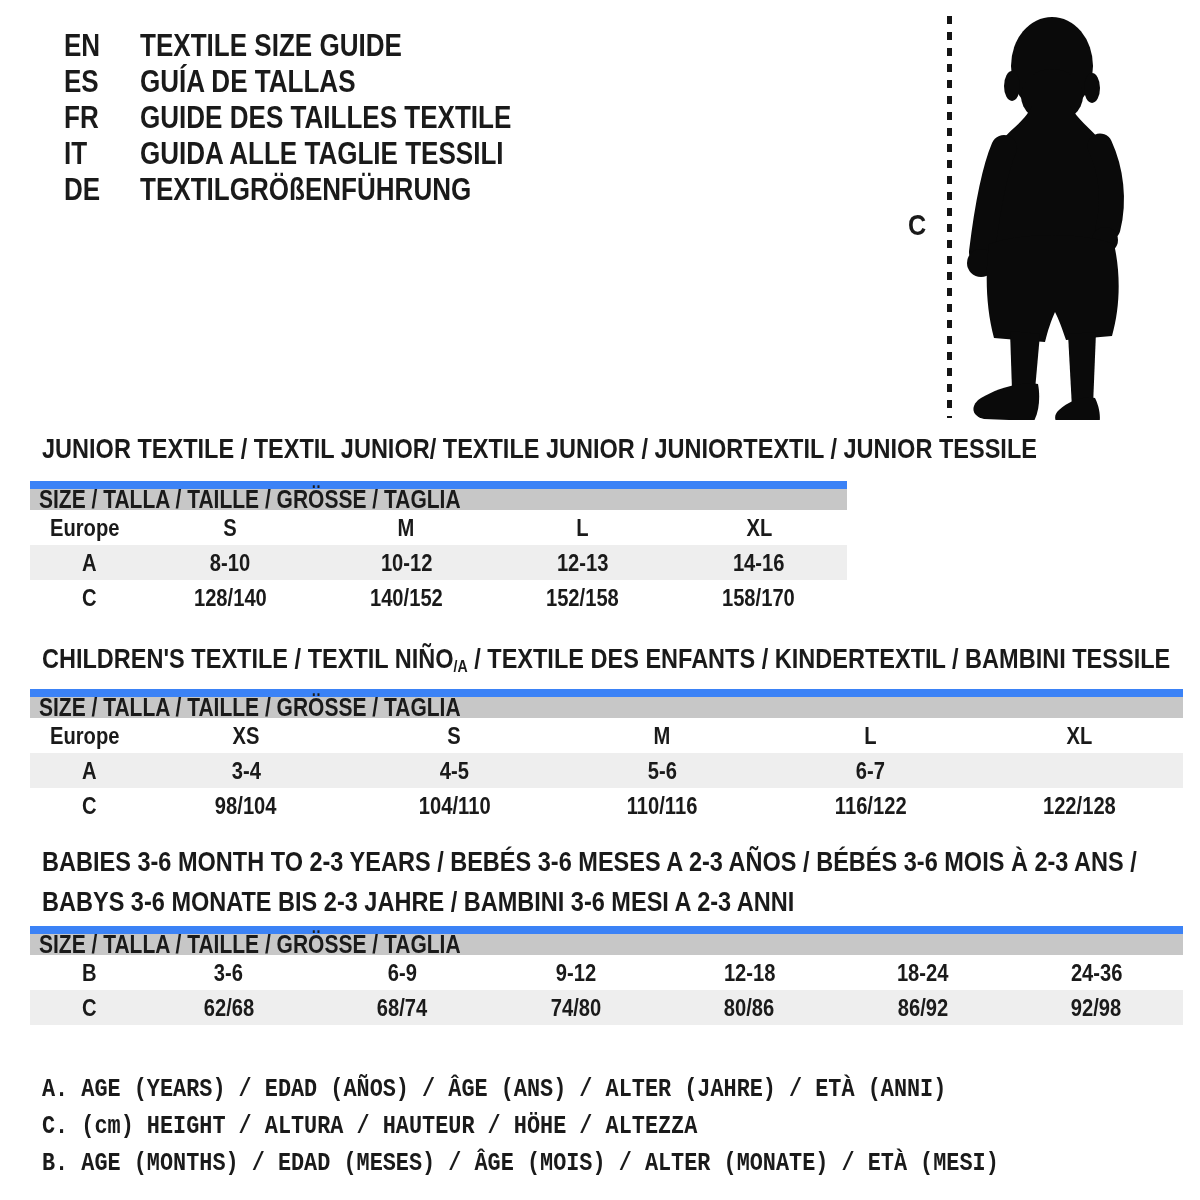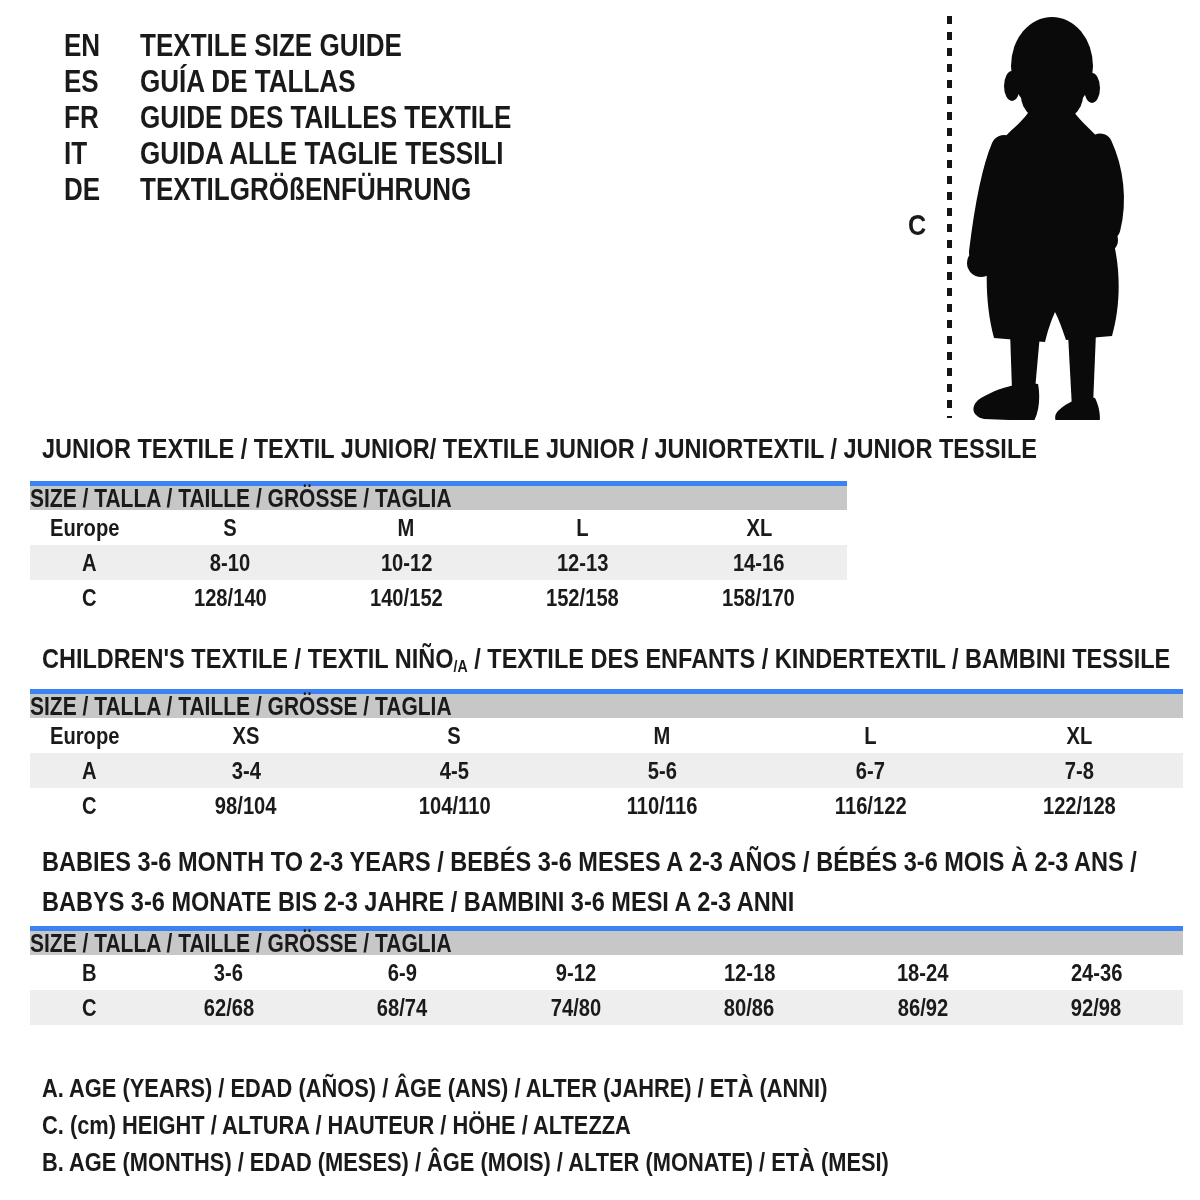--- a/index.html
+++ b/index.html
@@ -22,34 +22,34 @@
     background:repeating-linear-gradient(180deg,#141414 0 8px,transparent 8px 16px); }
   .measure-label { position:absolute; left:908px; top:208px; font-size:30px; }
   .baby-svg { position:absolute; left:960px; top:16px; }
 
   
   .section-title { position:absolute; left:42px; font-size:28px; }
   .section-title.two-line { line-height:40px; }
   .sub { font-size:0.60em; vertical-align:-0.25em; }
 
   .size-table { position:absolute; left:30px; }
-  .size-bar { height:29px; background:#c7c7c7; border-top:5px solid #3b82f6;
-    display:flex; align-items:center; font-size:25px; }
+  .size-bar { height:29px; background:#c7c7c7; border-top:8px solid #3b82f6;
+    display:flex; align-items:center; padding-left:9px; font-size:25px; }
   .t-row { display:grid; height:35px; align-items:center; font-size:24px; }
   .t-row.alt { background:#eeeeee; }
   .t-row .lbl { padding-left:10px; text-align:center; }
   .t-row .cell { text-align:center; }
   .cols-4 { grid-template-columns:112px repeat(4,1fr); }
   .cols-5 { grid-template-columns:112px repeat(5,1fr); }
   .cols-6 { grid-template-columns:112px repeat(6,1fr); }
   .w-junior { width:817px; top:481px; }
   .w-wide { width:1153px; }
 
   
-  .legend-block { position:absolute; left:42px; top:1070px; }
+  .legend-block { position:absolute; left:42px; top:1070px;font-family:Liberation Mono, monospace; }
   .legend-line { height:37px; display:flex; align-items:center; font-size:26px; }
 </style>
 </head>
 <body>
 
 <div class="lang-block">
   <div class="lang-row">
     <span class="cx">EN</span>
     <span class="cx">TEXTILE SIZE GUIDE</span>
   </div>
@@ -141,21 +141,20 @@
     <div class="cell"><span class="cx cx-c">M</span></div>
     <div class="cell"><span class="cx cx-c">L</span></div>
     <div class="cell"><span class="cx cx-c">XL</span></div>
   </div>
   <div class="t-row cols-5 alt">
     <div class="lbl"><span class="cx">A</span></div>
     <div class="cell"><span class="cx cx-c">3-4</span></div>
     <div class="cell"><span class="cx cx-c">4-5</span></div>
     <div class="cell"><span class="cx cx-c">5-6</span></div>
     <div class="cell"><span class="cx cx-c">6-7</span></div>
-    <div class="cell"><span class="cx cx-c">7-8</span></div>
   </div>
   <div class="t-row cols-5">
     <div class="lbl"><span class="cx">C</span></div>
     <div class="cell"><span class="cx cx-c">98/104</span></div>
     <div class="cell"><span class="cx cx-c">104/110</span></div>
     <div class="cell"><span class="cx cx-c">110/116</span></div>
     <div class="cell"><span class="cx cx-c">116/122</span></div>
     <div class="cell"><span class="cx cx-c">122/128</span></div>
   </div>
 </div>

